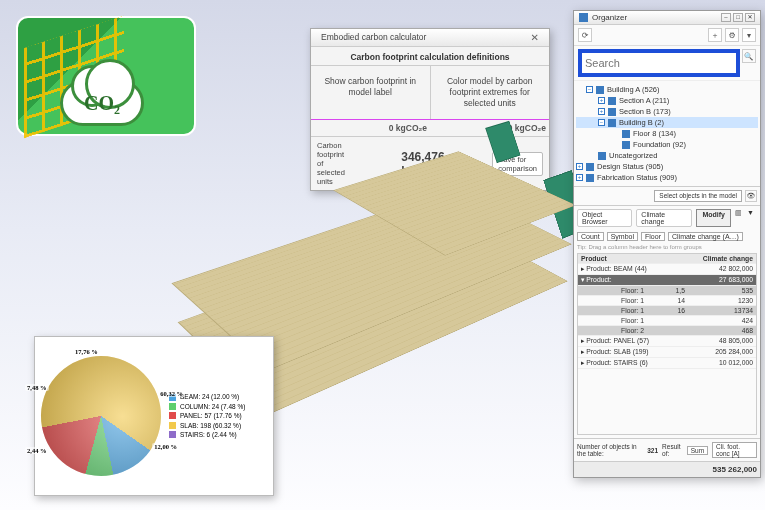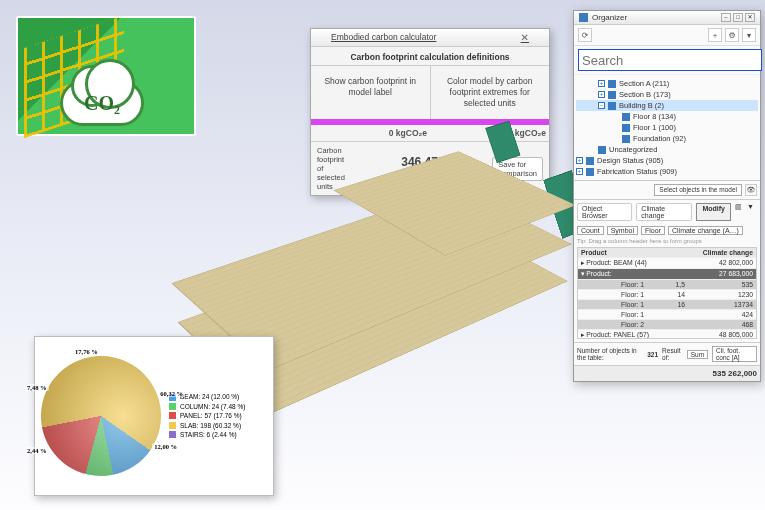--- a/index.html
+++ b/index.html
@@ -2,21 +2,21 @@
 <html><head>
 <meta charset="utf-8">
 <style>
   * { box-sizing: border-box; margin: 0; padding: 0; font-family: "Segoe UI", Tahoma, sans-serif; }
   body { width: 765px; height: 510px; background: linear-gradient(to bottom, #d4d8e8 0%, #e8ebf5 45%, #fdfdff 100%); position: relative; overflow: hidden; }
 
   
   .logo {
     position: absolute; top: 16px; left: 16px; width: 180px; height: 120px;
     background: linear-gradient(135deg, #2ea043 0%, #2ea043 35%, #45c25b 35%, #45c25b 100%);
-    border: 2px solid #fff; border-radius: 2px;
+    border: 2px solid #fff; border-radius: 12px;
     display: flex; align-items: center; justify-content: center;
   }
   .logo .wire {
     position: absolute; left: 6px; top: 14px; width: 100px; height: 90px;
     transform: skewY(-18deg);
     background:
       repeating-linear-gradient(90deg, #f2c200 0 3px, transparent 3px 18px),
       repeating-linear-gradient(0deg, #f2c200 0 3px, transparent 3px 18px);
     opacity: .9;
   }
@@ -33,46 +33,46 @@
     position: absolute; left: 0; right: 0; top: 50%; transform: translateY(-50%);
     font: bold 20px/1 "Segoe UI"; text-align: center; color: #2a6e2a; z-index: 2;
   }
 
   
   .calc {
     position: absolute; top: 28px; left: 310px; width: 240px;
     background: #f4f4f4; border: 1px solid #aaa; box-shadow: 2px 3px 8px rgba(0,0,0,.25);
     font-size: 8.5px; color: #444;
   }
-  .calc .title { background: linear-gradient(#fff,#e9e9e9); border-bottom: 1px solid #ccc; padding: 3px 20px; display: flex; text-decoration: underline; }
+  .calc .title { background: linear-gradient(#fff,#e9e9e9); border-bottom: 1px solid #ccc; padding: 3px 10px; display: flex; }
   .calc .title .x { margin-left: auto; font-size: 10px; color: #666; }
   .calc .sub { text-align: center; font-weight: 600; padding: 5px 0 3px; font-size: 8.5px; color: #333; }
-  .calc .row2 { display: flex; border-top: 1px solid #ccc; border-bottom: 6px solid #d946ef; }
+  .calc .row2 { display: flex; border-top: 1px solid #ccc; border-bottom: 1px solid #d946ef; }
   .calc .btn { flex: 1; text-align: center; padding: 10px 6px; border-right: 1px solid #ccc; line-height: 1.3; }
   .calc .btn:last-child { border-right: none; }
   .calc .vals { display: flex; border-bottom: 1px solid #ccc; }
   .calc .vals > div { flex: 1; text-align: right; padding: 3px; font-weight: 600; color: #555; }
   .calc .foot { display: flex; align-items: center; padding: 4px 6px; gap: 47px; }
   .calc .foot .lbl { font-size: 7.5px; line-height: 1.2; width: 80px; }
   .calc .foot .big { font-weight: 700; font-size: 12px; margin-left: 4px; }
   .calc .foot .save { margin-left: auto; font-size: 7.5px; border: 1px solid #bbb; padding: 2px 5px; background: #fff; border-radius: 2px; }
 
   
   .org {
-    position: absolute; top: 10px; right: 4px; width: 188px; height: 372px;
+    position: absolute; top: 10px; right: 4px; width: 188px; height: 468px;
     background: #fafafa; border: 1px solid #999; box-shadow: 2px 3px 10px rgba(0,0,0,.25);
     font-size: 7.5px; color: #333; display: flex; flex-direction: column;
   }
   .org .titlebar { background: linear-gradient(#fff,#e8e8e8); border-bottom: 1px solid #ccc; padding: 2px 5px; display: flex; align-items: center; font-size: 8px; }
   .org .titlebar .winbtns { margin-left: auto; display: flex; gap: 2px; }
   .org .titlebar .winbtns span { width: 10px; height: 9px; border: 1px solid #aaa; display: inline-block; font-size: 6px; text-align: center; line-height: 7px; }
   .org .toolbar { display: flex; gap: 3px; padding: 3px 4px; border-bottom: 1px solid #ddd; }
   .org .toolbar .ico { width: 14px; height: 14px; border: 1px solid #ccc; background: #fff; display: inline-flex; align-items: center; justify-content: center; font-size: 8px; color: #555; }
   .org .search { display: flex; padding: 3px 4px; gap: 2px; border-bottom: 1px solid #eee; }
-  .org .search input { flex: 1; border: 1px solid #1d4ed8; height: 14px; font-size: 13px; padding: 10px 3px; }
+  .org .search input { flex: 1; border: 4px solid #1d4ed8; height: 14px; font-size: 11px; padding: 10px 3px; }
   .org .tree { padding: 3px 2px; flex: 0 0 auto; }
   .org .tree .node { padding: 1px 2px 1px 0; display: flex; align-items: center; gap: 3px; white-space: nowrap; }
   .org .tree .sq { width: 7px; height: 7px; border: 1px solid #3076c7; display: inline-block; font-size: 6px; text-align: center; line-height: 5px; color: #3076c7; background: #fff; }
   .org .tree .cube { width: 8px; height: 8px; background: #3a7abf; display: inline-block; }
   .org .tree .sel { background: #cde4ff; }
   .org .tree .ind1 { padding-left: 10px; }
   .org .tree .ind2 { padding-left: 22px; }
   .org .tree .ind3 { padding-left: 34px; }
   .org .sectbl { border-top: 1px solid #ccc; padding: 3px; flex: 1; overflow: hidden; display: flex; flex-direction: column; }
   .org .tabs { display: flex; gap: 4px; font-size: 7px; padding: 0 0 3px; }
@@ -185,44 +185,44 @@
     <span class="ico">⟳</span>
     <span class="ico" style="margin-left:auto">＋</span>
     <span class="ico">⚙</span>
     <span class="ico">▾</span>
   </div>
   <div class="search">
     <input placeholder="Search" style="">
     <span class="ico" style="width:14px;height:14px;border:1px solid #ccc;display:inline-flex;align-items:center;justify-content:center;">🔍</span>
   </div>
   <div class="tree" id="tree">
+      <div class="node ind1">
+        <span class="sq">−</span>
+        <span class="cube"></span>
+        <span>Building A (526)</span>
+      </div>
       <div class="node ind2">
         <span class="sq">+</span>
         <span class="cube"></span>
         <span>Section A (211)</span>
       </div>
       <div class="node ind2">
         <span class="sq">+</span>
         <span class="cube"></span>
         <span>Section B (173)</span>
       </div>
       <div class="node ind2 sel">
         <span class="sq">−</span>
         <span class="cube"></span>
         <span>Building B (2)</span>
       </div>
       <div class="node ind3">
         <span style="width:9px;display:inline-block"></span>
         <span class="cube"></span>
         <span>Floor 8 (134)</span>
-      </div>
-      <div class="node ind3">
-        <span style="width:9px;display:inline-block"></span>
-        <span class="cube"></span>
-        <span>Floor 1 (100)</span>
       </div>
       <div class="node ind3">
         <span style="width:9px;display:inline-block"></span>
         <span class="cube"></span>
         <span>Foundation (92)</span>
       </div>
       <div class="node ind1">
         <span style="width:9px;display:inline-block"></span>
         <span class="cube"></span>
         <span>Uncategorized</span>

